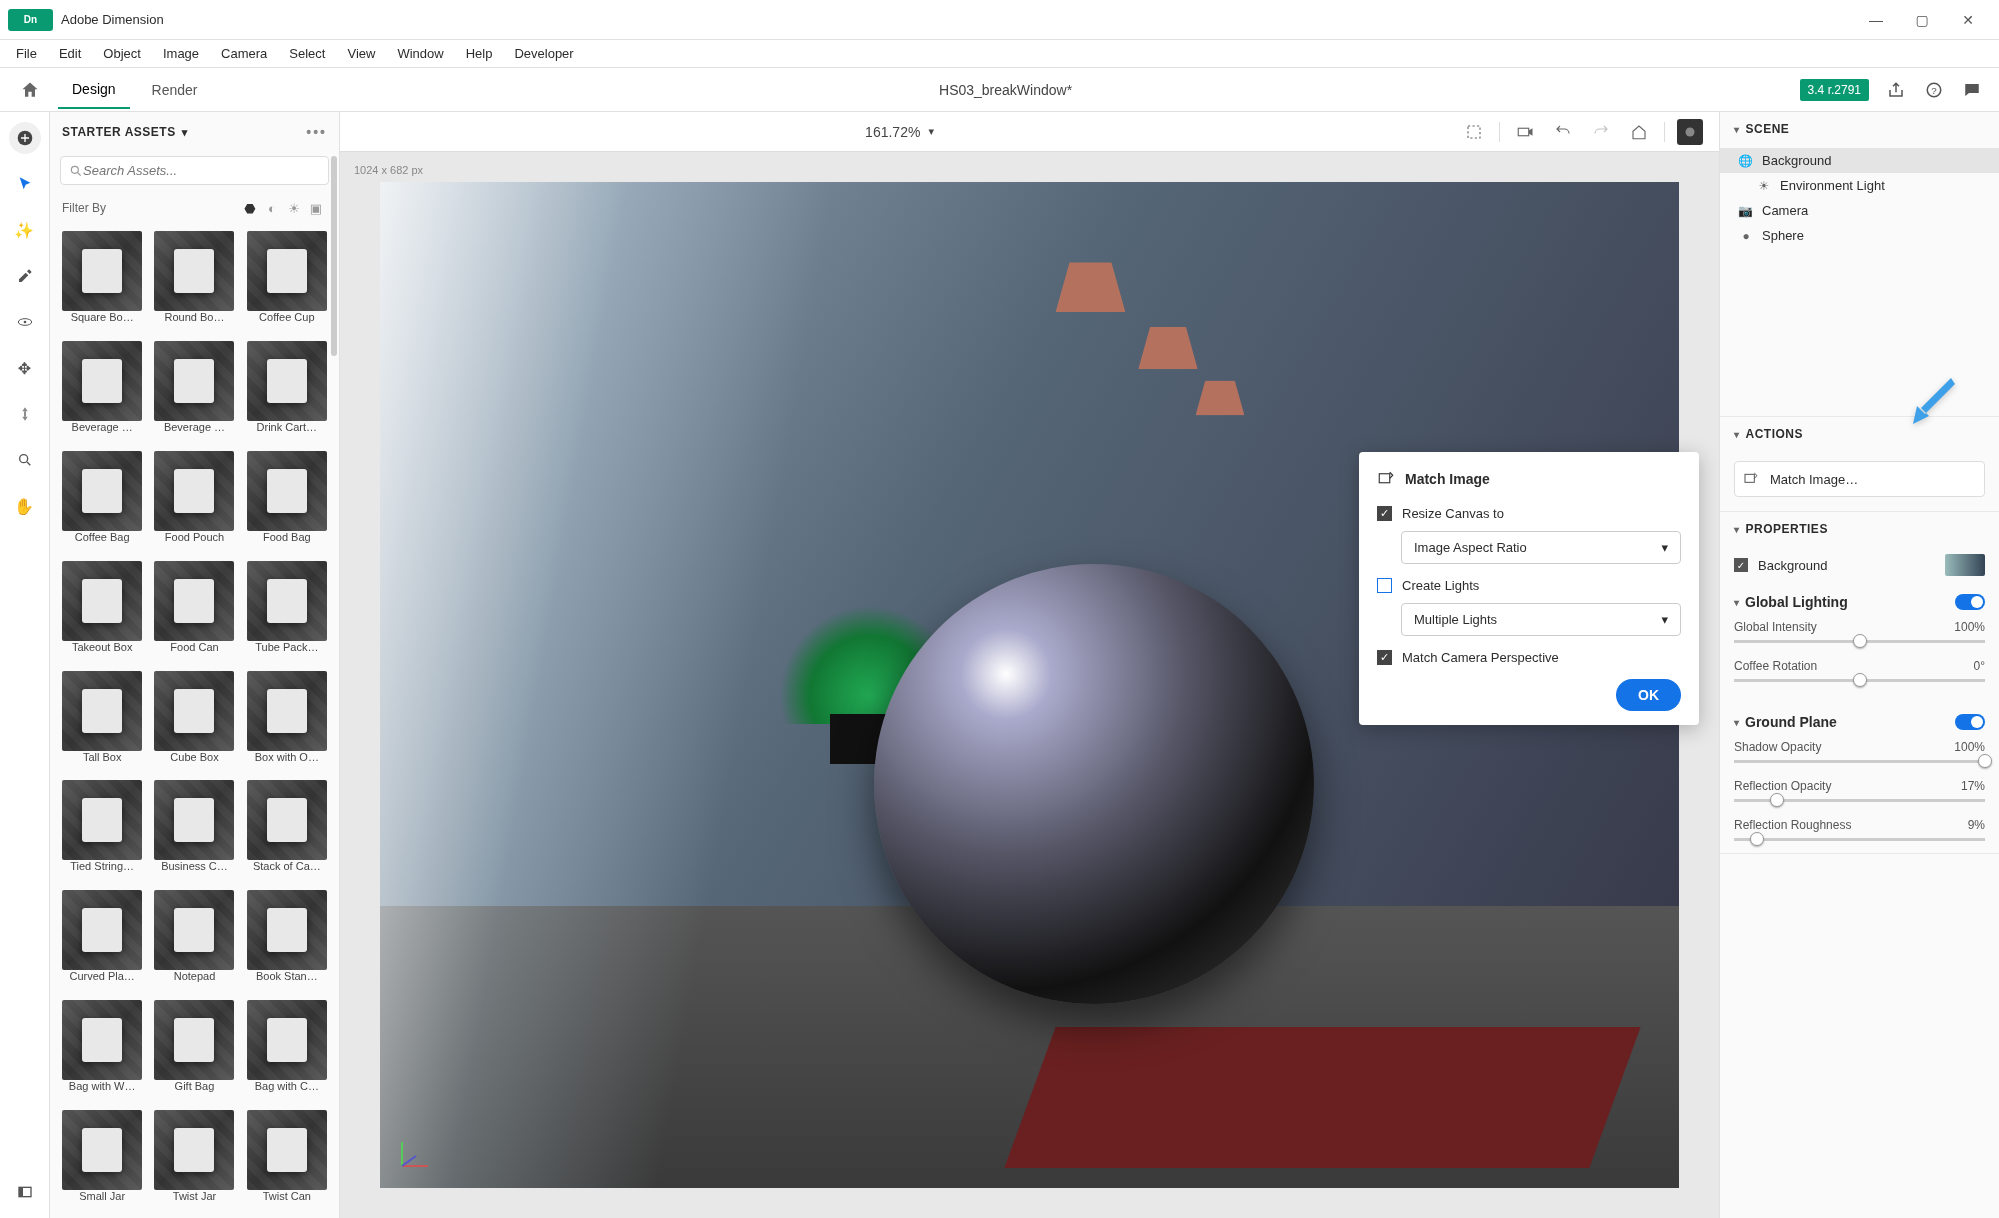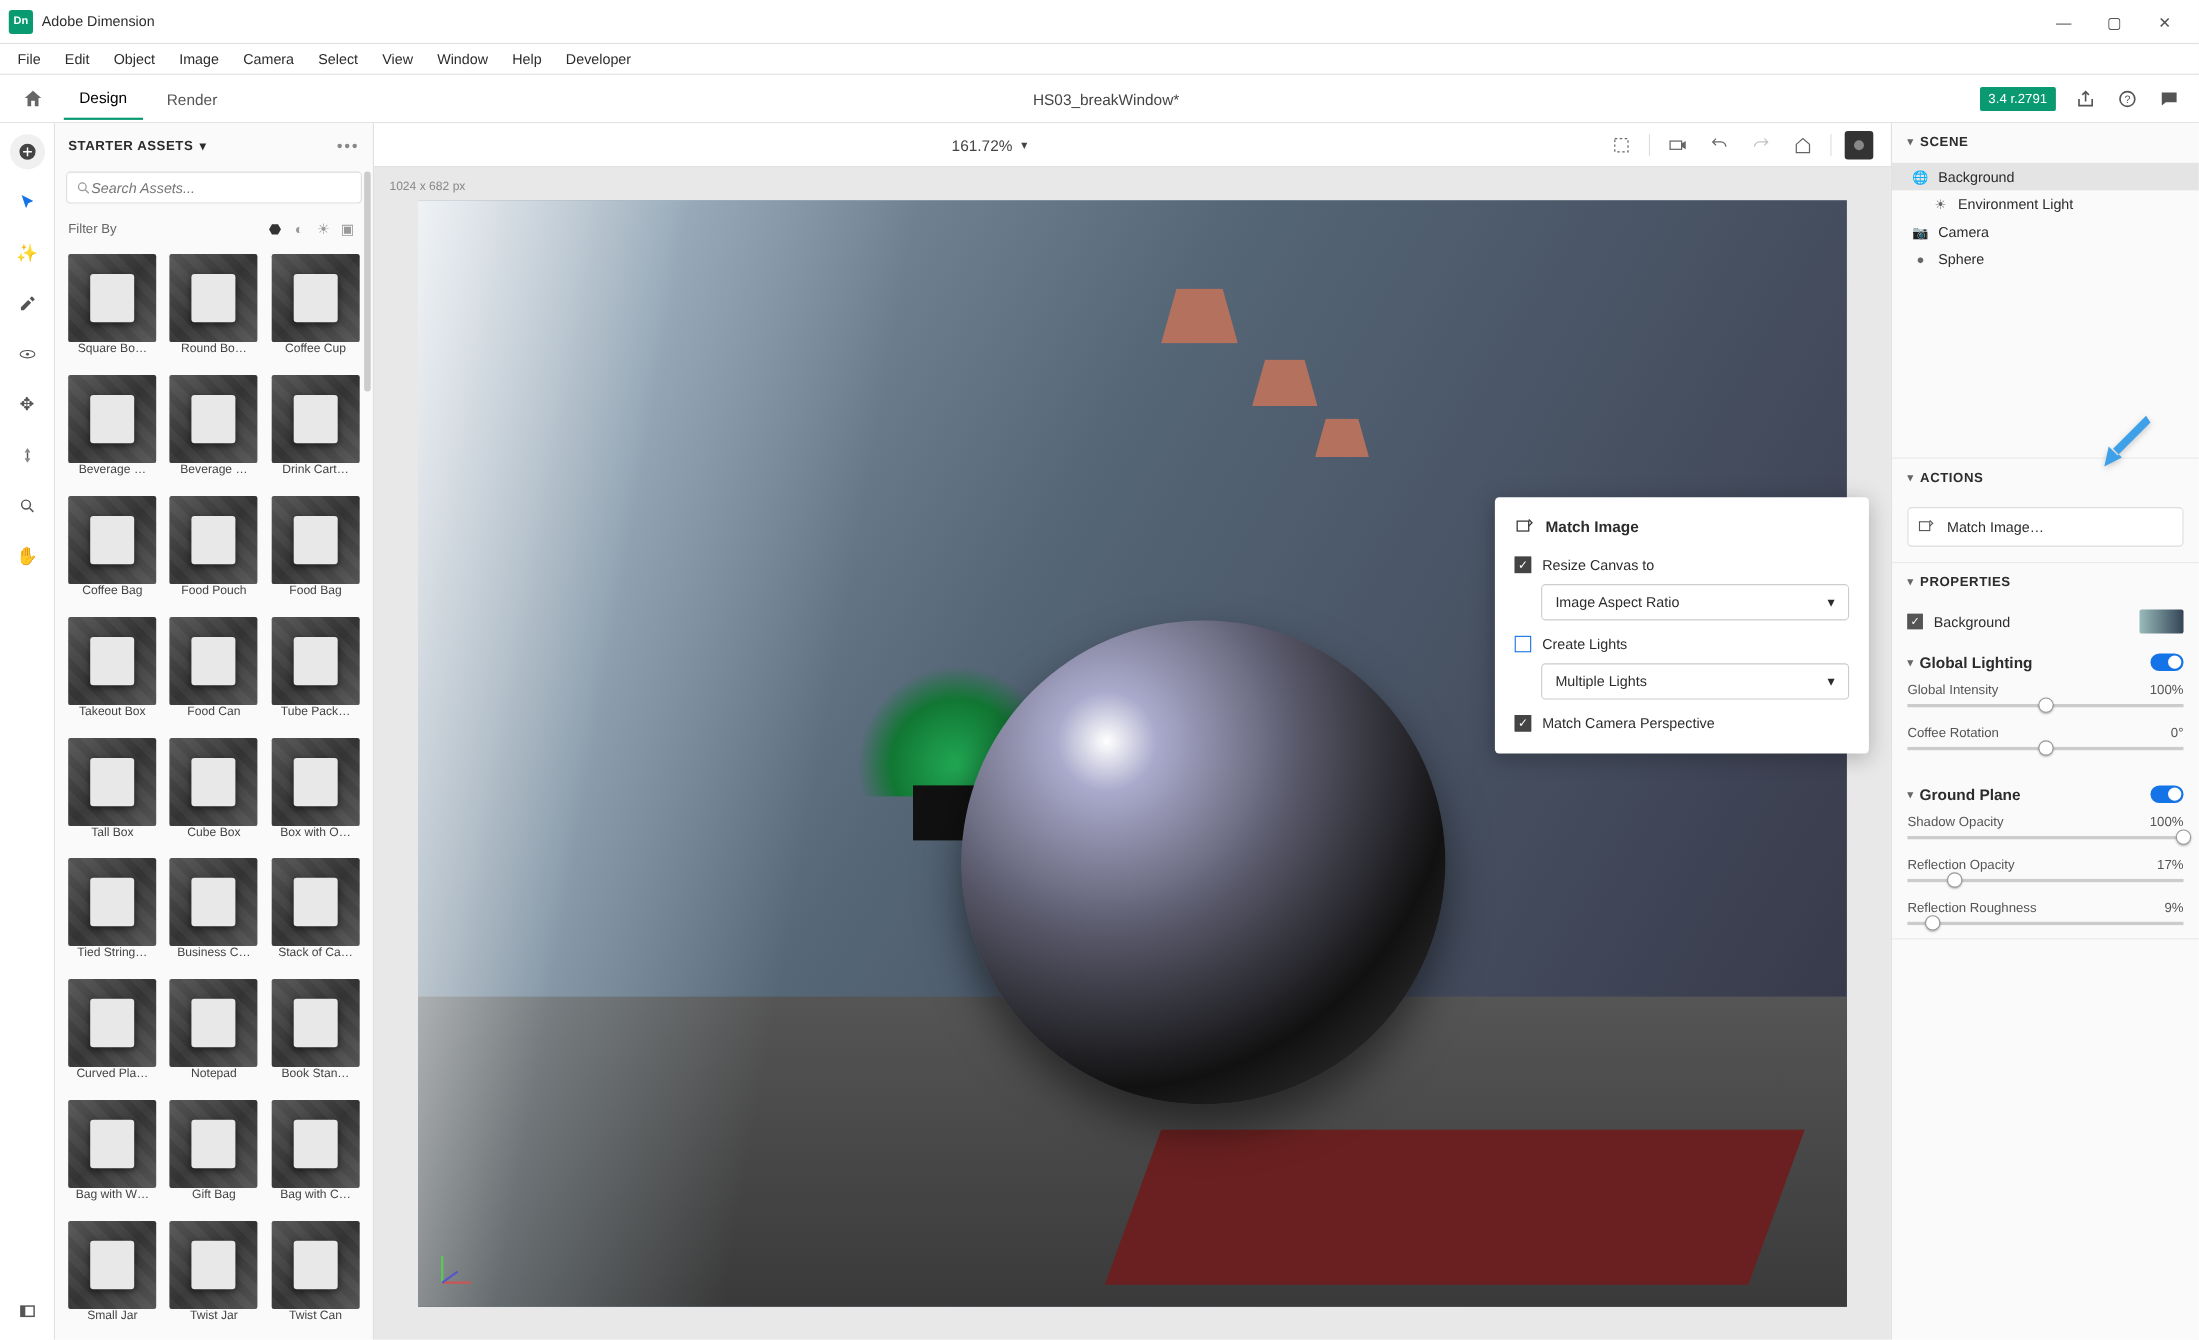--- a/index.html
+++ b/index.html
@@ -1,20 +1,20 @@
 <!DOCTYPE html>
 <html><head>
 <meta charset="utf-8">
 <style>
 * { box-sizing: border-box; margin: 0; padding: 0; font-family: "Segoe UI", Arial, sans-serif; }
 body { background: #fff; font-size: 12px; color: #2c2c2c; overflow: hidden; width: 1999px; height: 1218px; }
 
 
 .titlebar { height: 40px; display: flex; align-items: center; padding: 0 8px; border-bottom: 1px solid #e0e0e0; }
-.app-icon { width: 22px; height: 22px; background: #0a9a72; border-radius: 3px; display: flex; align-items: center; justify-content: center; color: #fff; font-weight: bold; font-size: 10px; margin-right: 8px; }
+.app-icon { width: 45px; height: 22px; background: #0a9a72; border-radius: 3px; display: flex; align-items: center; justify-content: center; color: #fff; font-weight: bold; font-size: 10px; margin-right: 8px; }
 .app-title { font-size: 13px; }
 .titlebar-spacer { flex: 1; }
 .win-btn { width: 46px; height: 30px; display: flex; align-items: center; justify-content: center; font-size: 14px; color: #555; cursor: pointer; }
 
 
 .menubar { height: 28px; display: flex; align-items: center; padding: 0 6px; border-bottom: 1px solid #e0e0e0; gap: 2px; }
 .menu-item { padding: 4px 10px; font-size: 13px; cursor: pointer; }
 
 
 .toprow { height: 44px; display: flex; align-items: center; border-bottom: 1px solid #e0e0e0; }
@@ -497,20 +497,23 @@
           <span>Create Lights</span>
         </div>
         <div class="match-select">
           <span>Multiple Lights</span>
           <span>▾</span>
         </div>
         <div class="match-row">
           <span class="match-check checked">✓</span>
           <span>Match Camera Perspective</span>
         </div>
+        <div class="match-footer">
+          <button class="ok-btn">OK</button>
+        </div>
       </div>
     </div>
   </div>
 
   <div class="right-panel">
 
     <div class="annotation-arrow">
       <svg width="60" height="60" viewBox="0 0 60 60">
           <path fill="#3ea0e8" d="M48 6 L18 36 L26 44 L10 52 L14 34 L22 42 L52 12 Z"></path>
         </svg>

